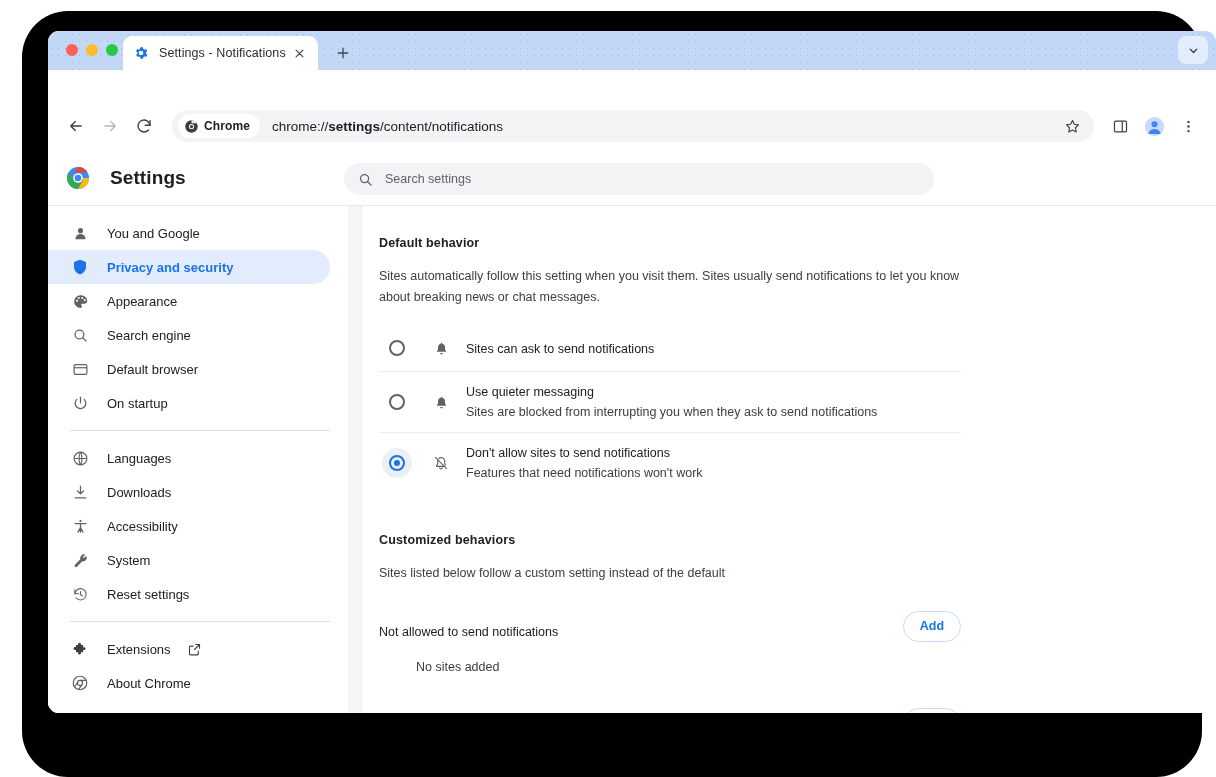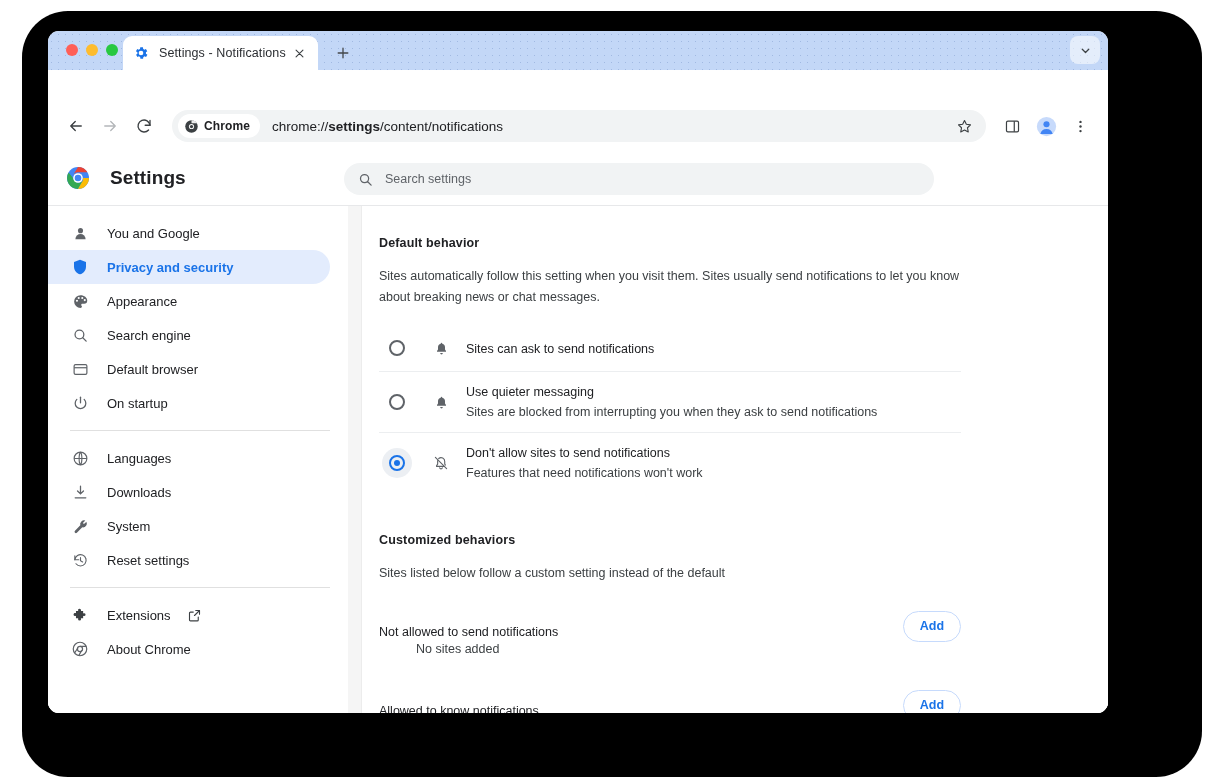--- a/index.html
+++ b/index.html
@@ -17,21 +17,21 @@
     left: 22px; top: 11px;
     width: 1180px; height: 766px;
     background: #000000;
     border-radius: 46px 46px 46px 46px;
   }
 
   
   .browser-window {
     position: absolute;
     left: 48px; top: 31px;
-    width: 1060px; height: 682px;
+    width: 1168px; height: 682px;
     background: #ffffff;
     border-radius: 11px;
     overflow: hidden;
   }
 
   
   .tabstrip {
     position: relative;
     height: 39px;
     background-color: #c3d7f7;
@@ -204,21 +204,21 @@
     margin-top: 26px; height: 32px;
   }
   .list-head-label { font-size: 12.5px; color:#202124;margin-top:12px; }
   .add-btn {
     width: 58px; height: 31px; border: 1px solid #c6dafc;
     border-radius: 16px; background:#ffffff;
     color:#1a73e8; font-size: 12.5px; font-weight:bold;
     display:flex; align-items:center; justify-content:center;
     font-family: "Liberation Sans", sans-serif;
   }
-  .empty-note { font-size: 12.5px; color:#3c4043; margin-left: 37px; }
+  .empty-note { font-size: 12.5px; color:#3c4043; margin-left: 37px; margin-top: 18px; }
   svg { display:block; }
 </style>
 </head>
 <body>
 
 <div id="page">
   <div class="device-frame"></div>
 
   <div class="browser-window">
 
@@ -416,20 +416,29 @@
 
         <div class="nav-item">
           <span class="ni-icon">
             <svg viewBox="0 0 24 24" width="17" height="17" fill="none" stroke="#5f6368" stroke-width="1.8" stroke-linecap="round" stroke-linejoin="round">
                 <path d="M12 3v11m0 0l-4.2-4.2M12 14l4.2-4.2M4.5 19.5h15"></path>
               </svg>
           </span>
           <span class="ni-label">Downloads</span>
         </div>
 
+        <div class="nav-item">
+          <span class="ni-icon">
+            <svg viewBox="0 0 24 24" width="17" height="17" fill="none" stroke="#5f6368" stroke-width="1.8" stroke-linecap="round">
+                <circle cx="12" cy="4.2" r="1.6" fill="#5f6368" stroke="none"></circle>
+                <path d="M4.5 8h15M12 8v12M12 13.5l-3.5 6.5M12 13.5l3.5 6.5"></path>
+              </svg>
+          </span>
+          <span class="ni-label">Accessibility</span>
+        </div>
 
         <div class="nav-item">
           <span class="ni-icon">
             <svg viewBox="0 0 24 24" width="17" height="17" fill="#5f6368">
                 <path d="M20.3 5.2l-3.4 3.4-1.5-1.5 3.4-3.4a5.5 5.5 0 00-7.1 6.7L4.2 18a1.9 1.9 0 002.7 2.7l7.6-7.5a5.5 5.5 0 005.8-8z"></path>
               </svg>
           </span>
           <span class="ni-label">System</span>
         </div>
 

